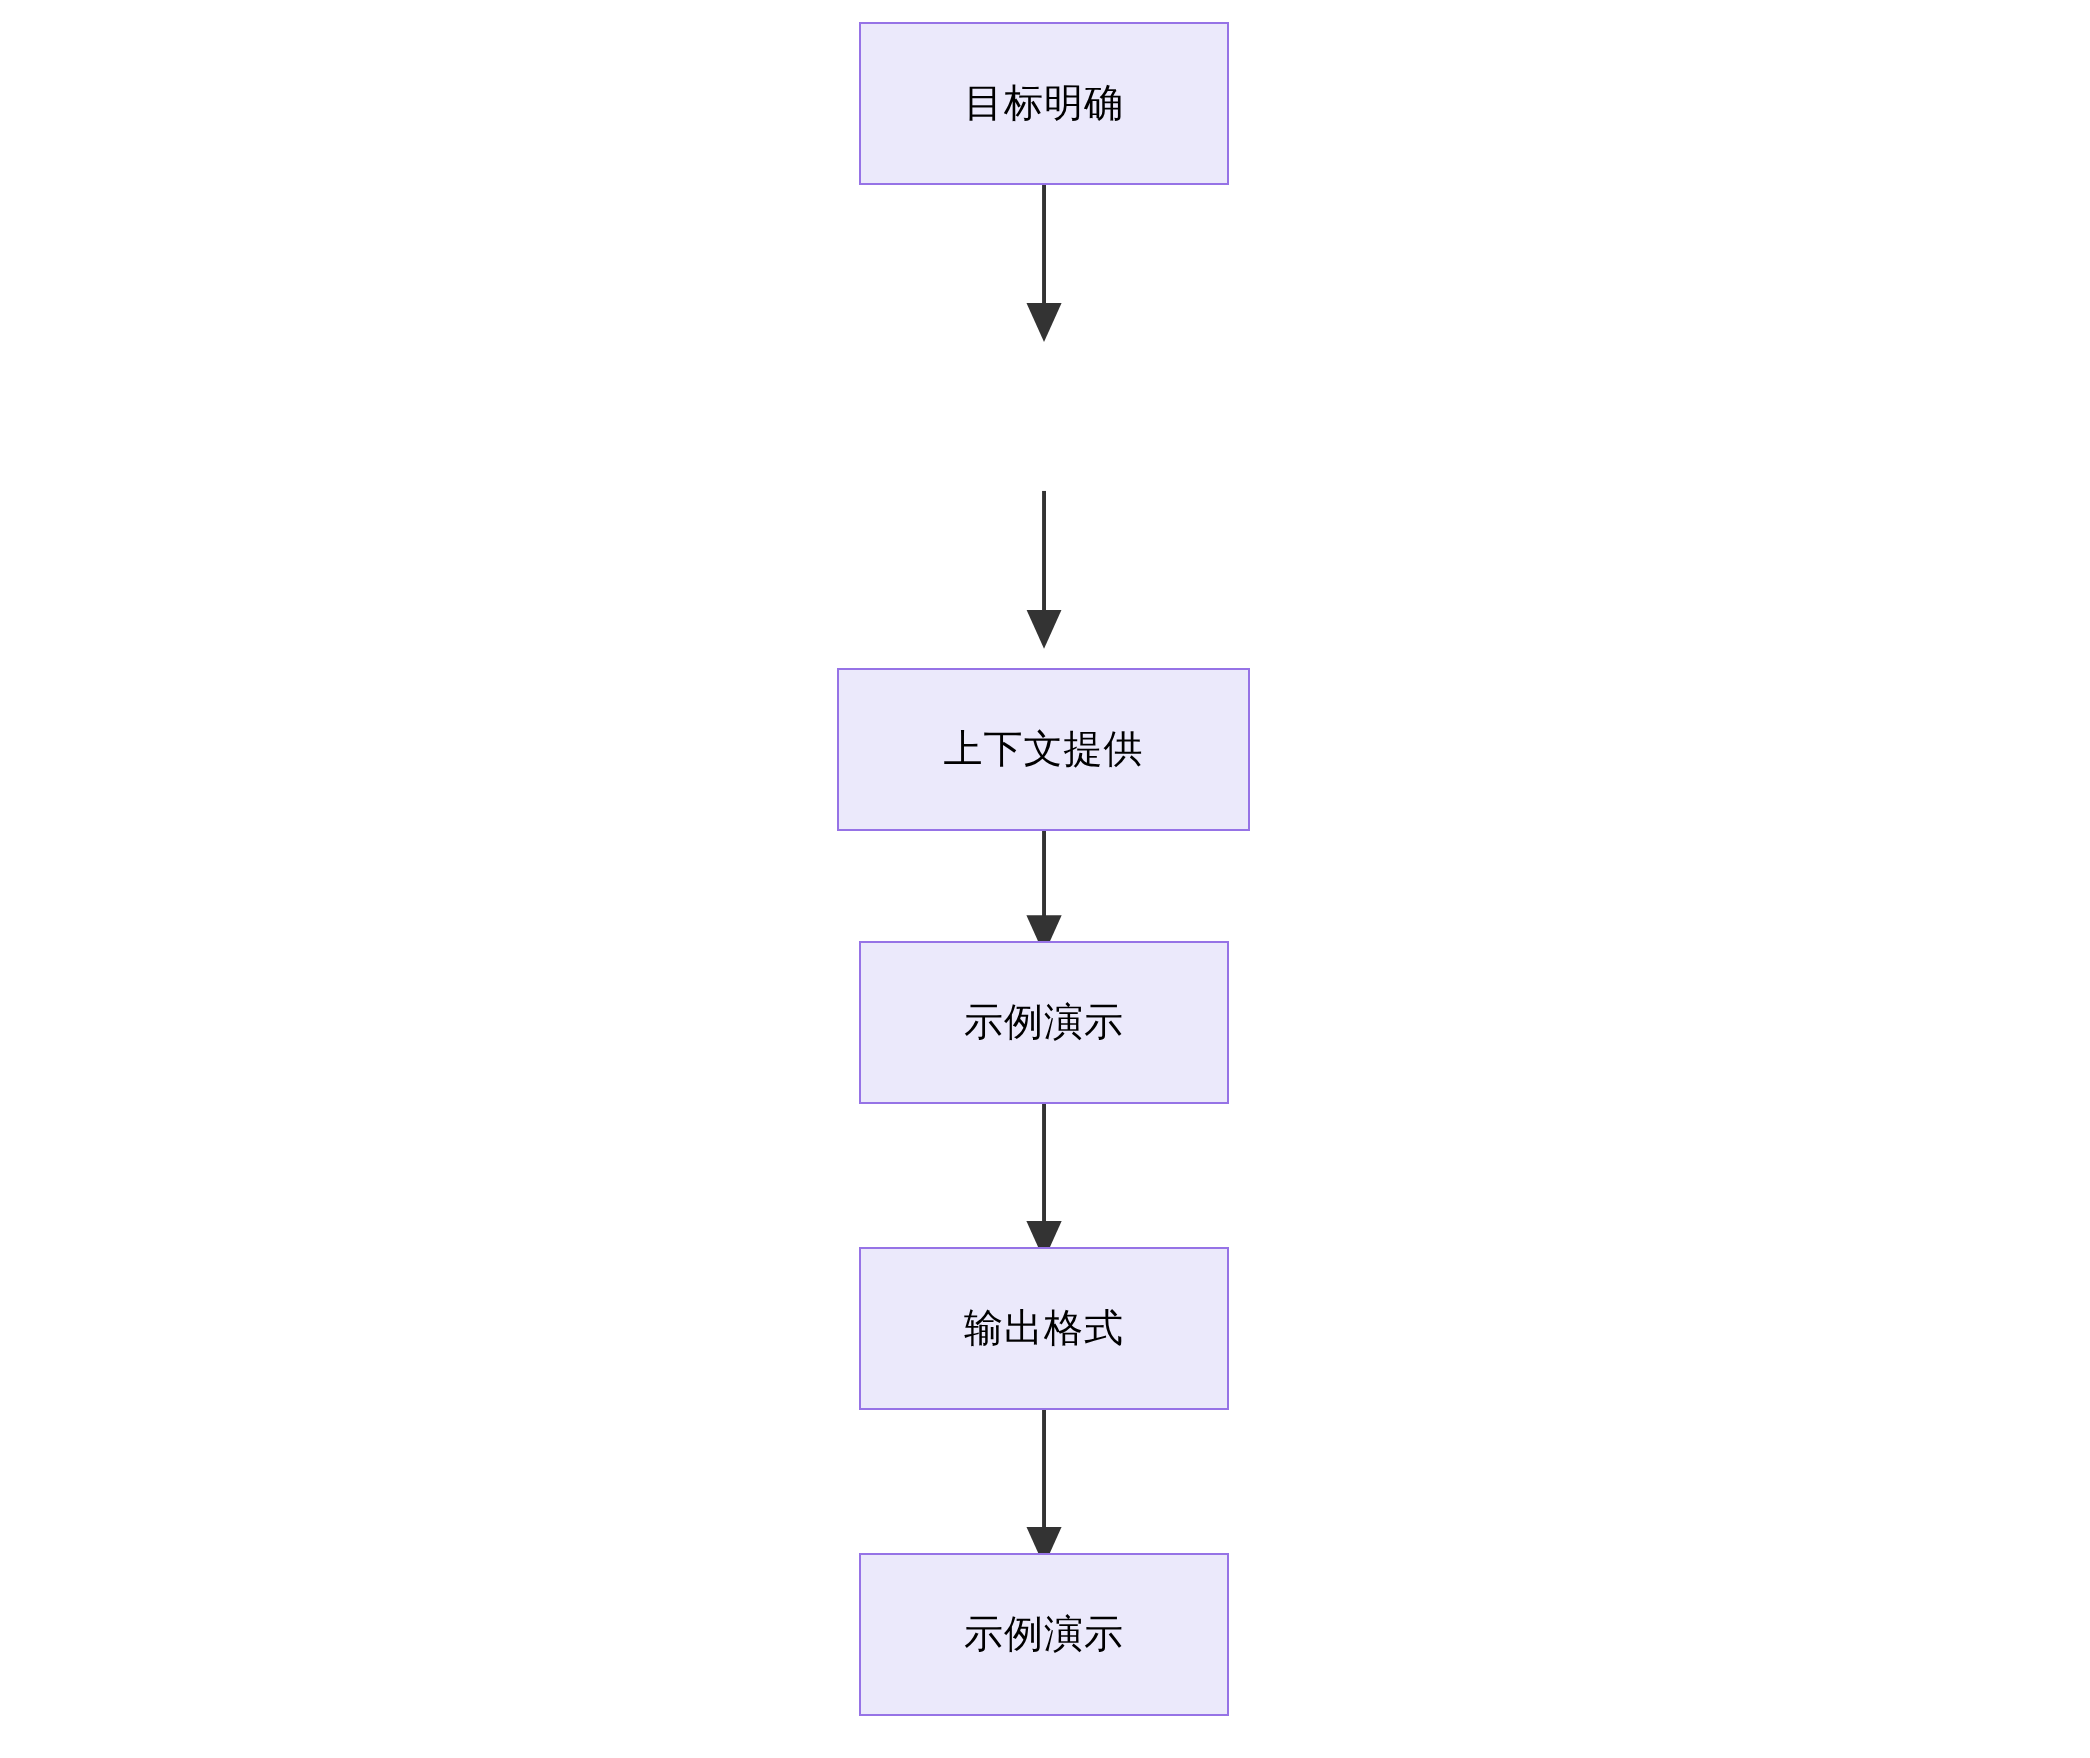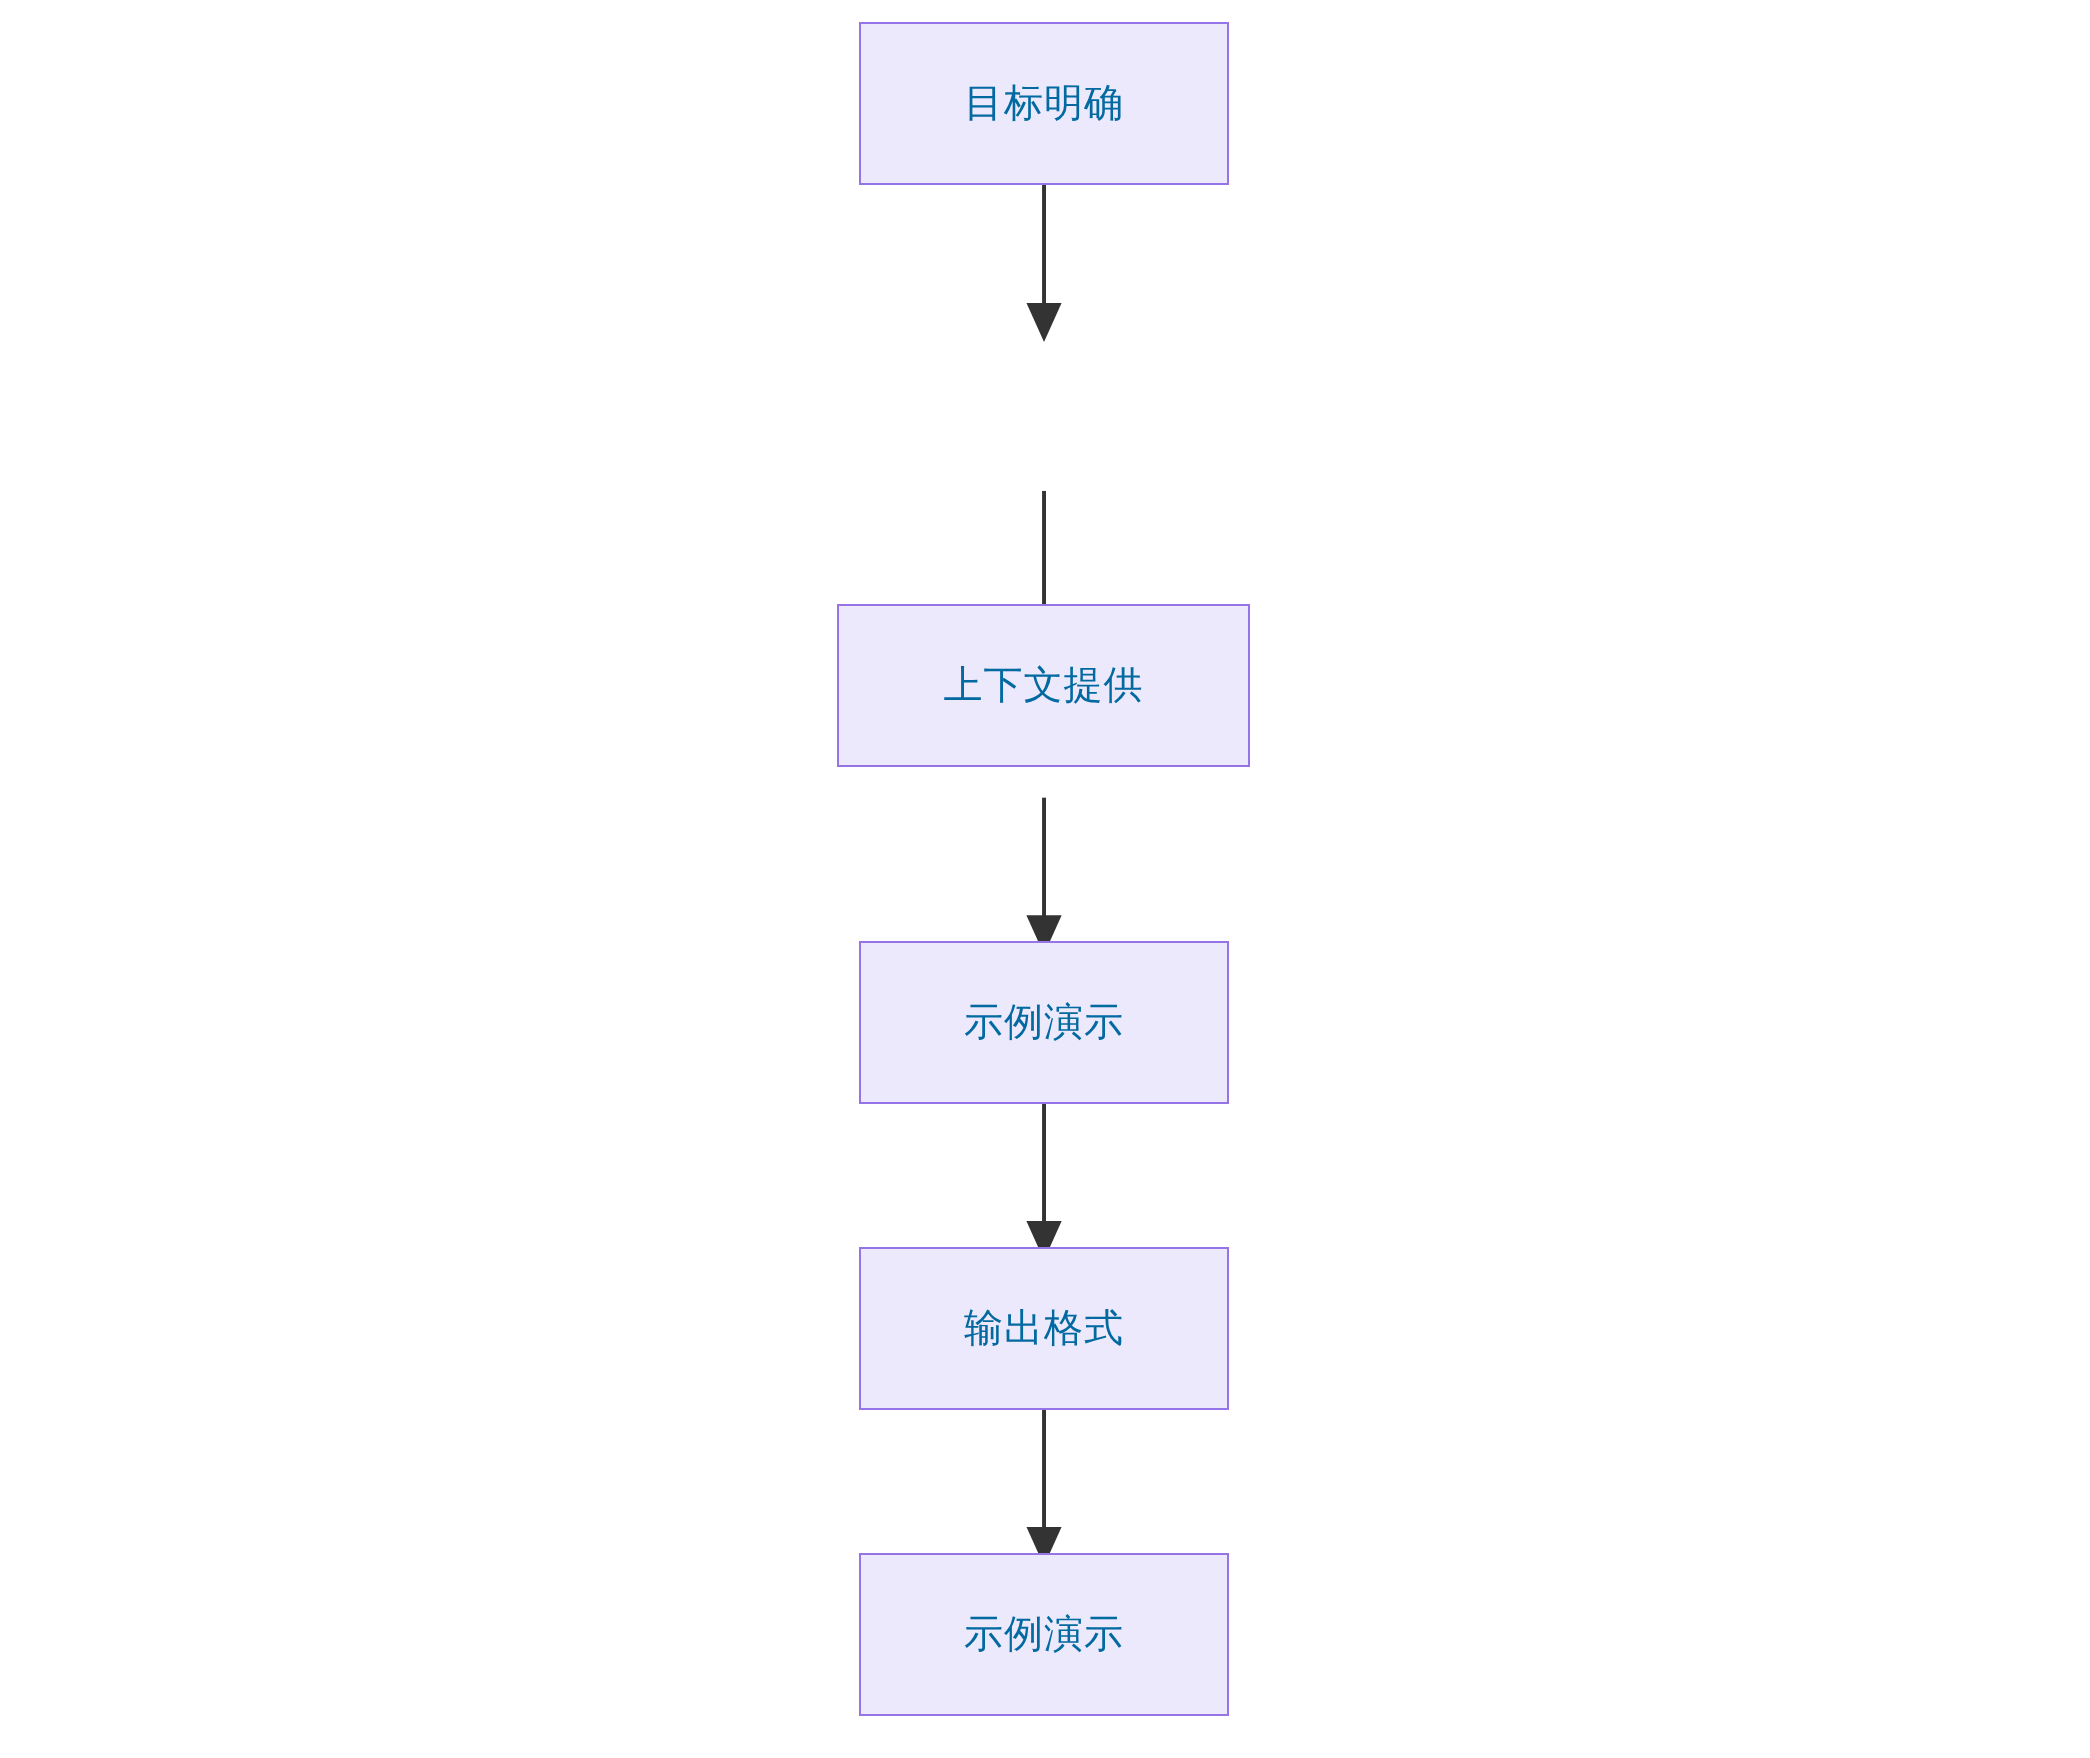--- a/index.html
+++ b/index.html
@@ -30,21 +30,21 @@
     background: #ebe9fb;
     border: 2.9px solid #9673e6;
     display: flex;
     align-items: center;
     justify-content: center;
     z-index: 2;
   }
   .node-label {
     font-size: 39px;
     line-height: 1.2;
-    color: #0369a1;
+    color: #000000;
     letter-spacing: 1px;
     white-space: nowrap;
     font-weight: 400;
   }
 </style>
 </head>
 <body>
 
 <div id="canvas">
 
@@ -61,21 +61,21 @@
         <line x1="1065" y1="1126" x2="1065" y2="1250" stroke="#333333" stroke-width="4" marker-end="url(#arrowhead)"></line>
         <line x1="1065" y1="1438" x2="1065" y2="1562" stroke="#333333" stroke-width="4" marker-end="url(#arrowhead)"></line>
       </g>
   </svg>
 
   <div class="node-box" style="left: 859px; top: 21.6px; width: 370px; height: 163px; background: rgb(235, 233, 251); border-color: rgb(150, 115, 230);">
     <span class="node-label">目标明确</span>
   </div>
 
 
-  <div class="node-box" style="left: 837px; top: 604px; width: 413px; height: 163px; background: rgb(235, 233, 251); border-color: rgb(150, 115, 230);">
+  <div class="node-box" style="left: 837px; top: 668px; width: 413px; height: 163px; background: rgb(235, 233, 251); border-color: rgb(150, 115, 230);">
     <span class="node-label">上下文提供</span>
   </div>
 
   <div class="node-box" style="left: 859px; top: 941px; width: 370px; height: 163px; background: rgb(235, 233, 251); border-color: rgb(150, 115, 230);">
     <span class="node-label">示例演示</span>
   </div>
 
   <div class="node-box" style="left: 859px; top: 1553px; width: 370px; height: 163px; background: rgb(235, 233, 251); border-color: rgb(150, 115, 230);">
     <span class="node-label">示例演示</span>
   </div>

